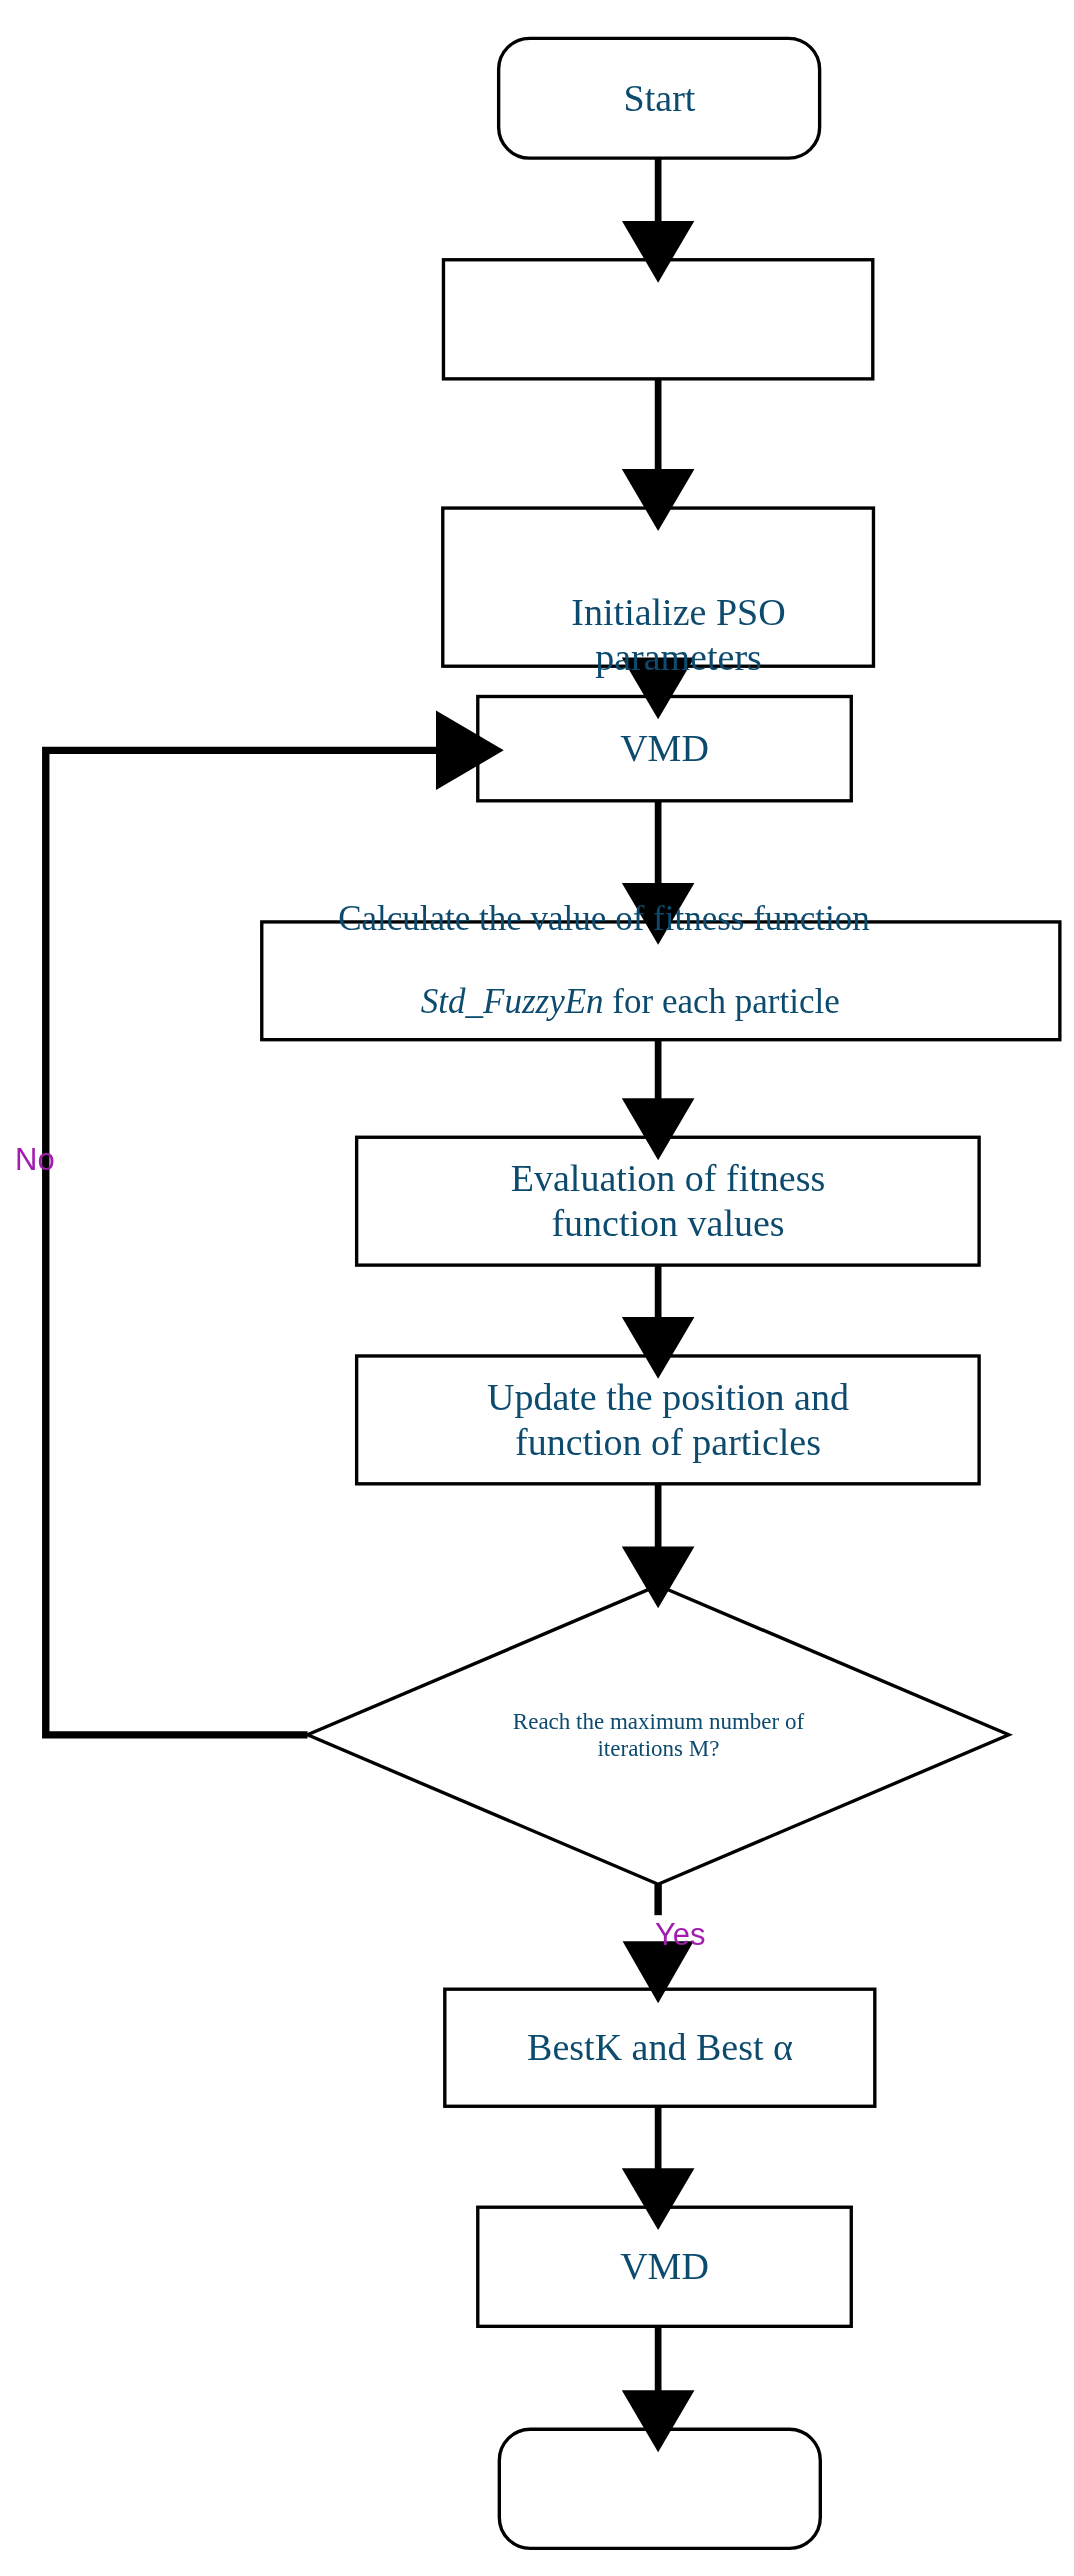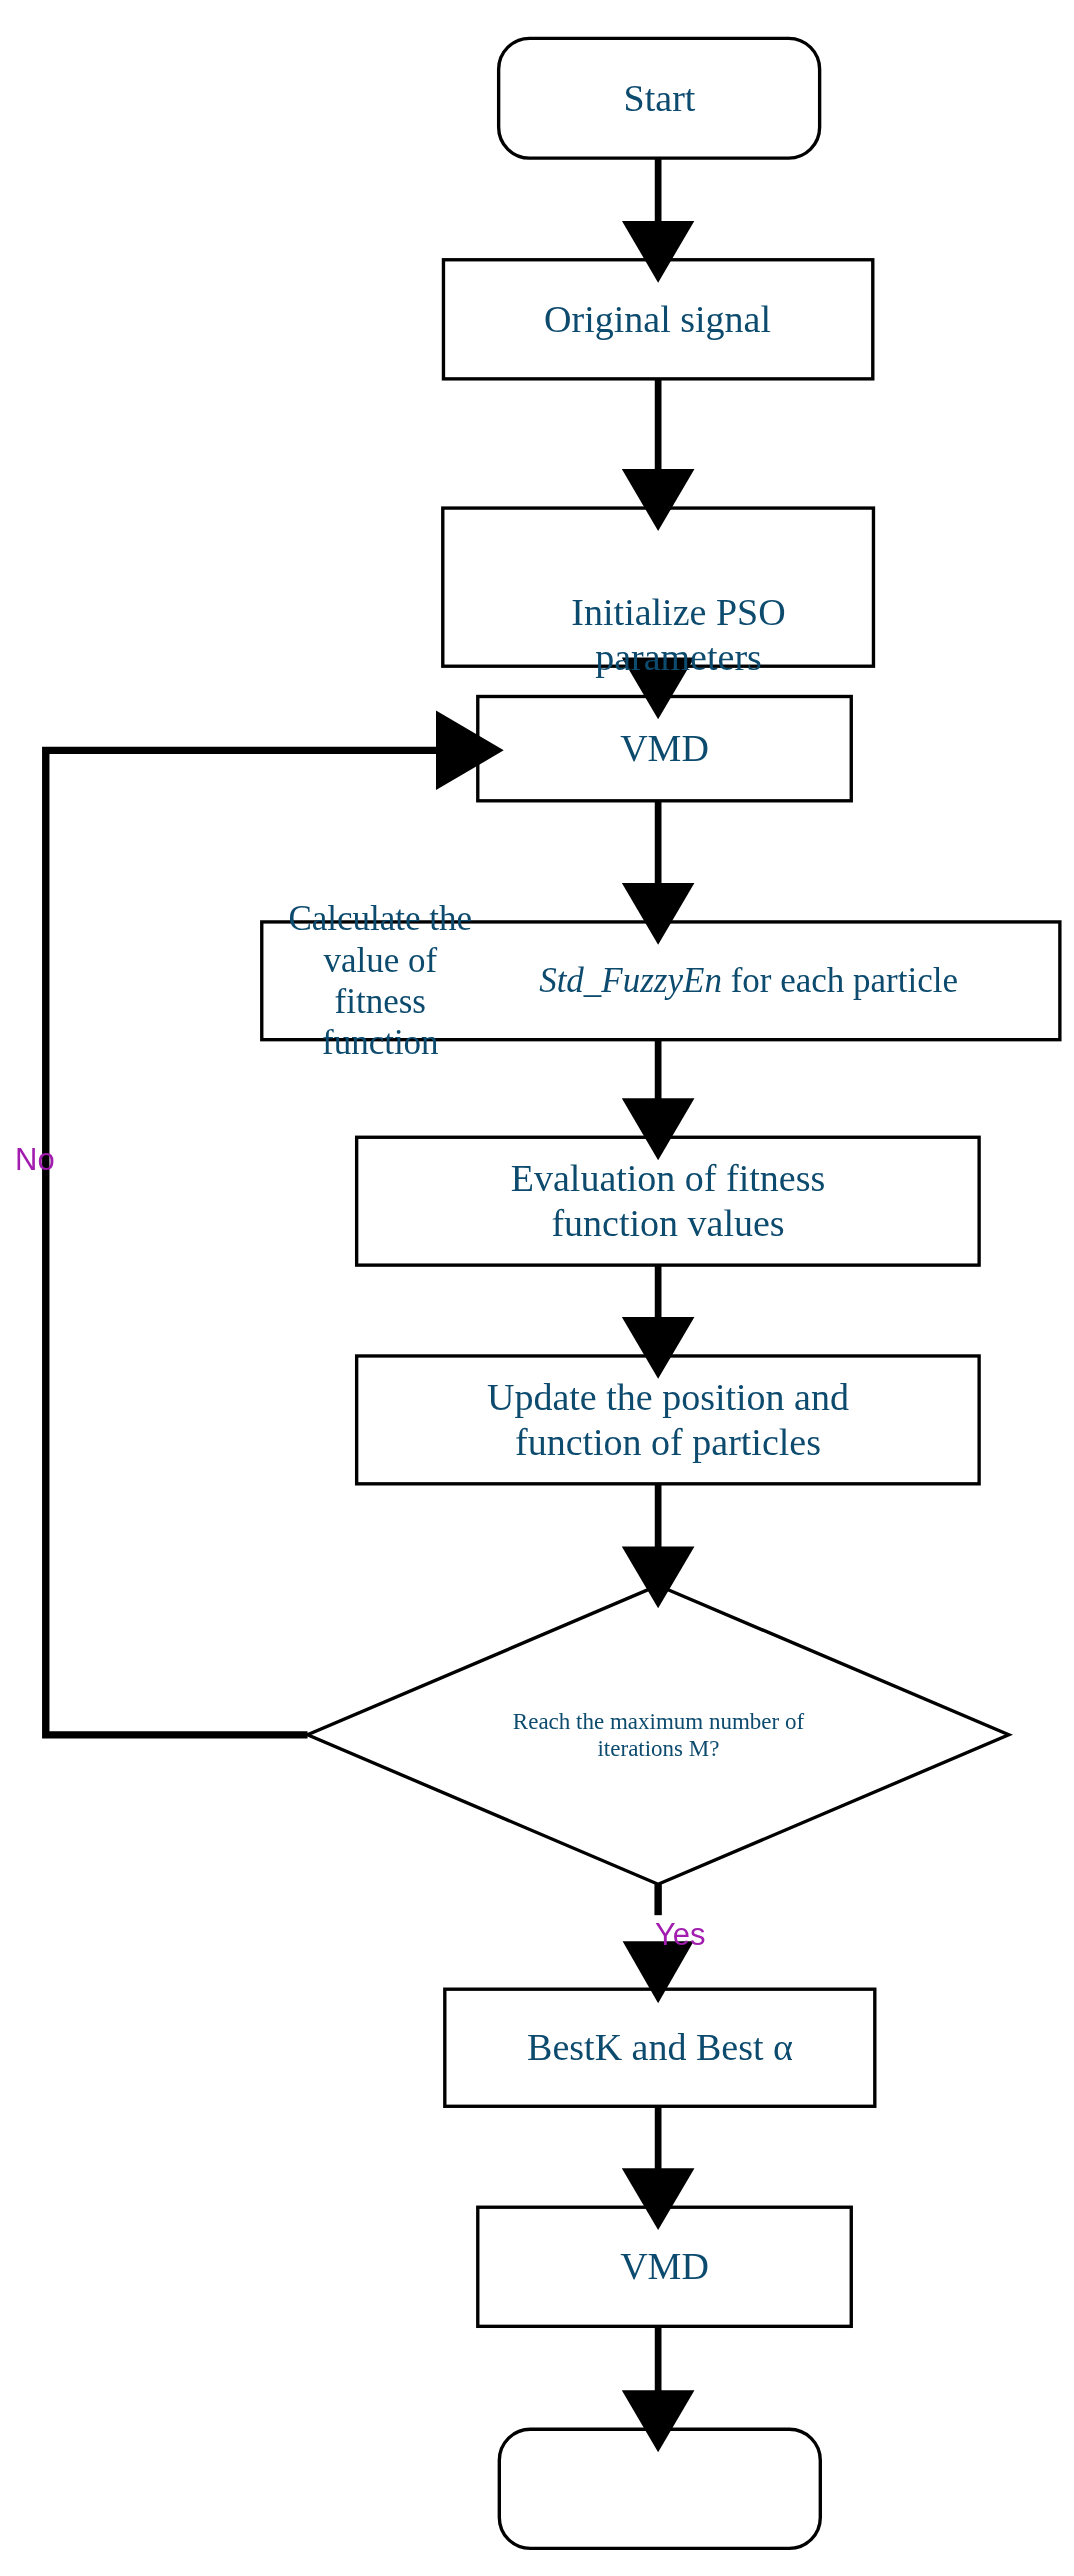--- a/index.html
+++ b/index.html
@@ -91,28 +91,27 @@
     <line x1="978" y1="2800" x2="978" y2="2846" stroke="#000000" stroke-width="11"></line>
     <line x1="978" y1="2905" x2="978" y2="2944" stroke="#000000" stroke-width="11" marker-end="url(#arrowsmall)"></line>
 
     <line x1="978" y1="3130" x2="978" y2="3268" stroke="#000000" stroke-width="10" marker-end="url(#arrowbig)"></line>
 
     <line x1="978" y1="3457" x2="978" y2="3598" stroke="#000000" stroke-width="10" marker-end="url(#arrowbig)"></line>
   </svg>
 
   <div class="node-label lbl-56" style="left:499px;top:38px;width:321px;height:120px;">Start</div>
 
-  <div class="node-label lbl-56" style="left:443px;top:260px;width:429px;height:119px;">Original signal</div>
 
   <div class="node-label lbl-56" style="left:443px;top:508px;width:471px;height:158px;margin-top:48px;">Initialize PSO
 parameters</div>
 
   <div class="node-label lbl-56" style="left:478px;top:696px;width:373px;height:104px;">VMD</div>
 
-  <div class="node-label" style="left:262px;top:922px;width:684px;height:118px;flex-direction:row;font-size:35px;margin-left:12px;">
+  <div class="node-label" style="left:262px;top:922px;width:684px;height:118px;flex-direction:column;font-size:35px;">
     <span>Calculate the value of fitness function</span>
     <span style="white-space:pre;">
       <span class="italic" id="italic-term">Std_FuzzyEn</span><span> for each particle</span>
     </span>
   </div>
 
   <div class="node-label lbl-56" style="left:357px;top:1137px;width:622px;height:128px;">Evaluation of fitness
 function values</div>
 
   <div class="node-label lbl-56" style="left:357px;top:1356px;width:622px;height:128px;">Update the position and

